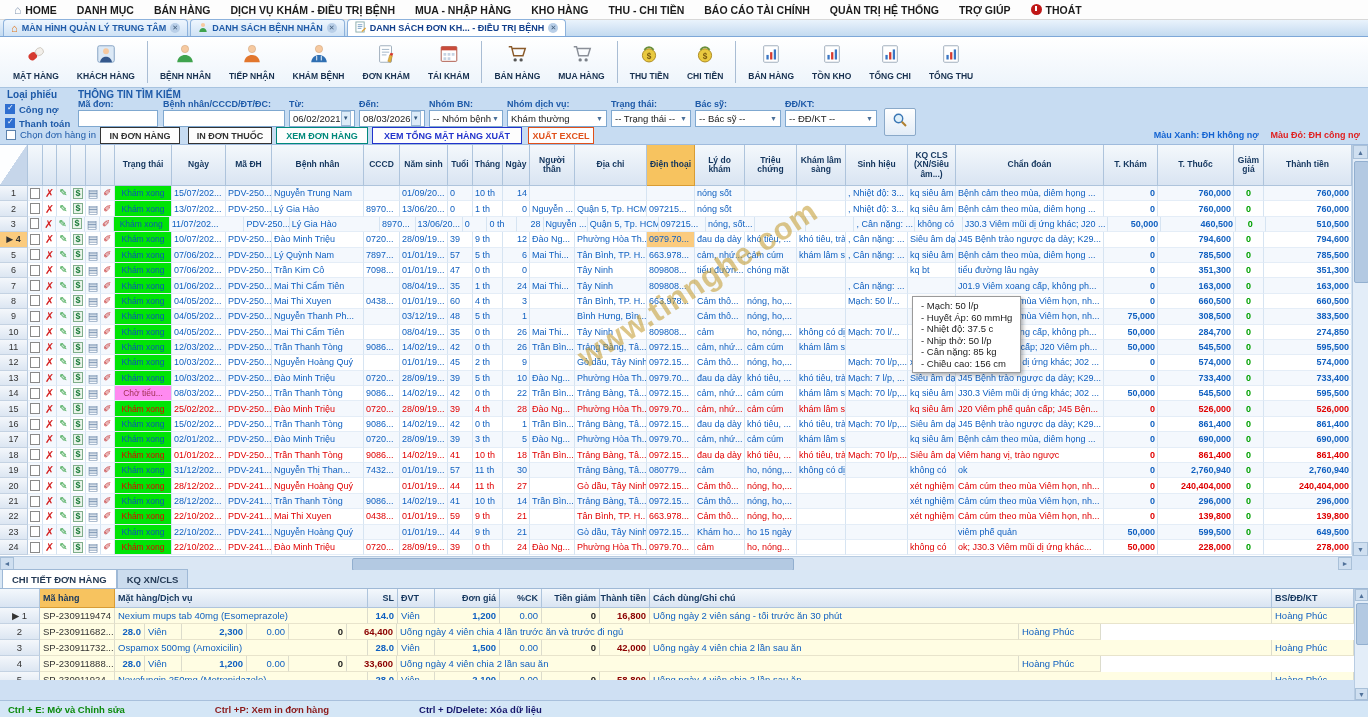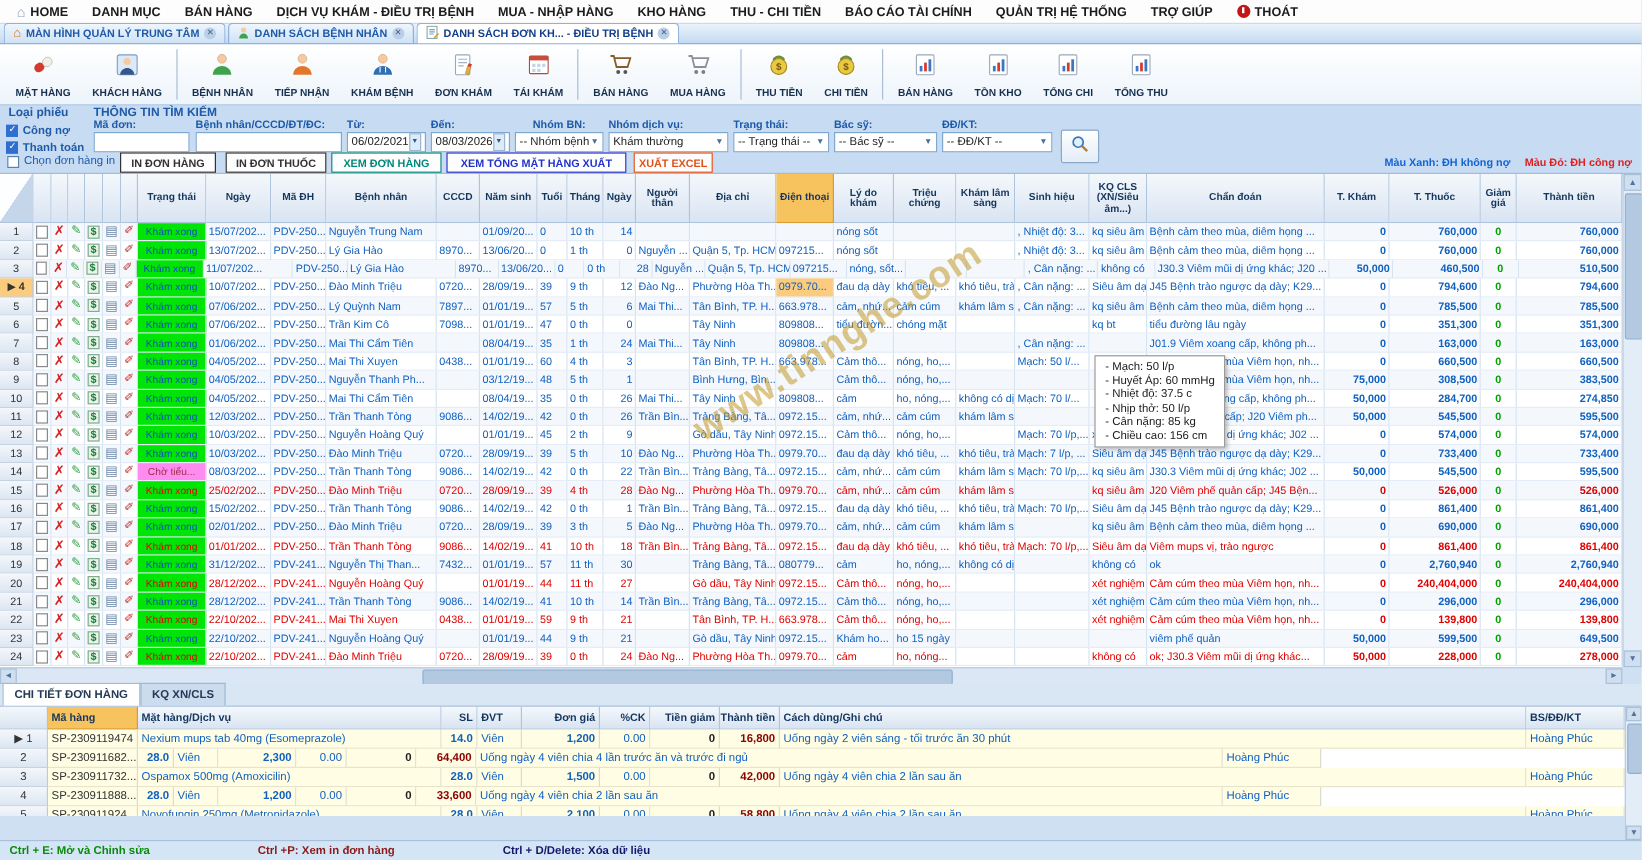--- a/index.html
+++ b/index.html
@@ -318,21 +318,21 @@
             <span class="dbtn">▼</span>
           </div>
         </div>
         <div class="ffield" style="left: 359px; width: 66px;">
           <div class="flabel">Đến:</div>
           <div class="fctl">
             <span>08/03/2026</span>
             <span class="dbtn">▼</span>
           </div>
         </div>
-        <div class="ffield" style="left: 429px; width: 74px; text-align: center;">
+        <div class="ffield" style="left: 429px; width: 74px;">
           <div class="flabel">Nhóm BN:</div>
           <div class="fctl">
             <span>-- Nhóm bệnh</span>
             <span class="varrow">▼</span>
           </div>
         </div>
         <div class="ffield" style="left: 507px; width: 100px;">
           <div class="flabel">Nhóm dịch vụ:</div>
           <div class="fctl">
             <span>Khám thường</span>
@@ -1213,21 +1213,21 @@
         <div class="g-cell tone-red" style="width:30px">10 th</div>
         <div class="g-cell tone-red num-r" style="width:27px">18</div>
         <div class="g-cell tone-red" style="width:45px">Trần Bìn...</div>
         <div class="g-cell tone-red" style="width:72px">Trảng Bàng, Tâ...</div>
         <div class="g-cell tone-red" style="width:48px">0972.15...</div>
         <div class="g-cell tone-red" style="width:50px">đau dạ dày</div>
         <div class="g-cell tone-red" style="width:52px">khó tiêu, ...</div>
         <div class="g-cell tone-red" style="width:49px">khó tiêu, trà...</div>
         <div class="g-cell tone-red" style="width:62px">Mạch: 70 l/p,...</div>
         <div class="g-cell tone-red" style="width:48px">Siêu âm dạ ...</div>
-        <div class="g-cell tone-red" style="width:148px">Viêm mups vị,  trào ngược</div>
+        <div class="g-cell tone-red" style="width:148px">Viêm hang vị,  trào ngược</div>
         <div class="g-cell tone-red money num-r" style="width:54px">0</div>
         <div class="g-cell tone-red money num-r" style="width:76px">861,400</div>
         <div class="g-cell tone-red giam" style="width:30px">0</div>
         <div class="g-cell tone-red money num-r" style="width:88px">861,400</div>
       </div>
       <div class="g-row g-drow" style="height: 15.4px;">
         <div class="g-cell c-rowhdr " style="width:28px">19</div>
         <div class="g-cell" style="width:15px;justify-content:center">
           <span class="rchk"></span>
         </div>

